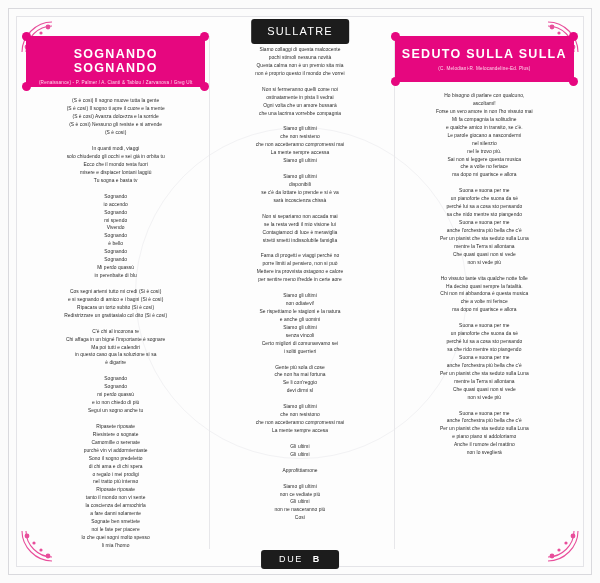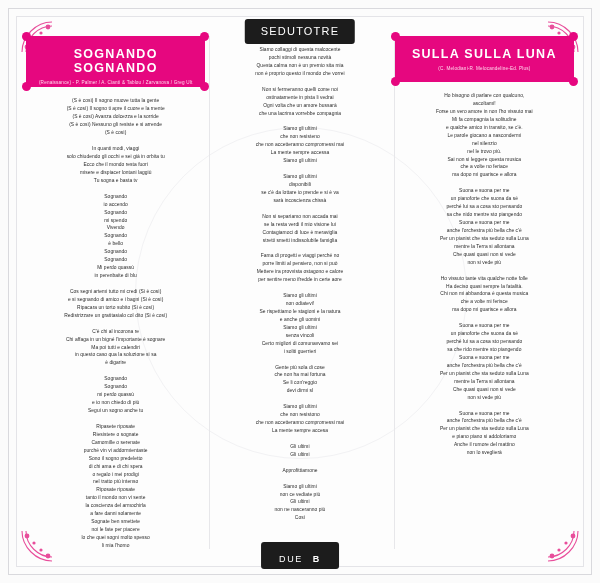--- a/index.html
+++ b/index.html
@@ -69,21 +69,21 @@
   .badge .bold { font-weight: 400; }
 
   
   .badge-bottom {
     position: absolute;
     left: 50%;
     bottom: 14px;
     transform: translateX(-50%);
     background: #1c1c1c;
     color: #ffffff;
-    padding: 12px 18px 5px 18px;
+    padding: 4px 18px 5px 18px;
     border-radius: 3px;
     letter-spacing: 1.6px;
     font-size: 9px;
     z-index: 6;
     white-space: nowrap;
   }
   .badge-bottom .side {
     font-weight: 700;
     margin-left: 10px;
   }
@@ -216,21 +216,21 @@
       <path d="M6 32 C6 18, 18 6, 32 6"></path>
       <circle cx="7" cy="27" r="2.4" fill="#e84e9b" stroke="none"></circle>
       <circle cx="14" cy="20" r="1.6" fill="#e84e9b" stroke="none"></circle>
       <circle cx="21" cy="13" r="1.6" fill="#e84e9b" stroke="none"></circle>
       <circle cx="28" cy="7" r="2.4" fill="#e84e9b" stroke="none"></circle>
     </g>
       </svg>
   </div>
 
   <div class="badge">
-    <span class="thin">SEDUTO</span><span class="bold">TRE</span>
+    <span class="thin">SULLA</span><span class="bold">TRE</span>
   </div>
 
   <div class="columns">
 
     <div class="col">
       <div class="song-header">
         <div class="dot" style="left:-4px; top:-4px;"></div>
         <div class="dot" style="right:-4px; top:-4px;"></div>
         <div class="dot" style="left:-4px; bottom:-4px;"></div>
         <div class="dot" style="right:-4px; bottom:-4px;"></div>
@@ -372,21 +372,21 @@
 non ne nasceranno più
 Così</div>
     </div>
 
     <div class="col">
       <div class="song-header">
         <div class="dot" style="left:-4px; top:-4px;"></div>
         <div class="dot" style="right:-4px; top:-4px;"></div>
         <div class="dot" style="left:-4px; bottom:-4px;"></div>
         <div class="dot" style="right:-4px; bottom:-4px;"></div>
-        <div class="song-title">SULLA SULLA LUNA</div>
+        <div class="song-title">SEDUTO SULLA SULLA</div>
         <div class="song-credits">(C. Melodiani-R. Melocandeline-Ed. Plus)</div>
       </div>
       <div class="lyrics">Ho bisogno di parlare con qualcuno,
 ascoltami!
 Forse un vero amore in non l'ho vissuto mai
 Mi fa compagnia la solitudine
 e qualche amico in transito, se c'è.
 Le parole giocano a nascondermi
 nel silenzio
 nel le trovo più.

